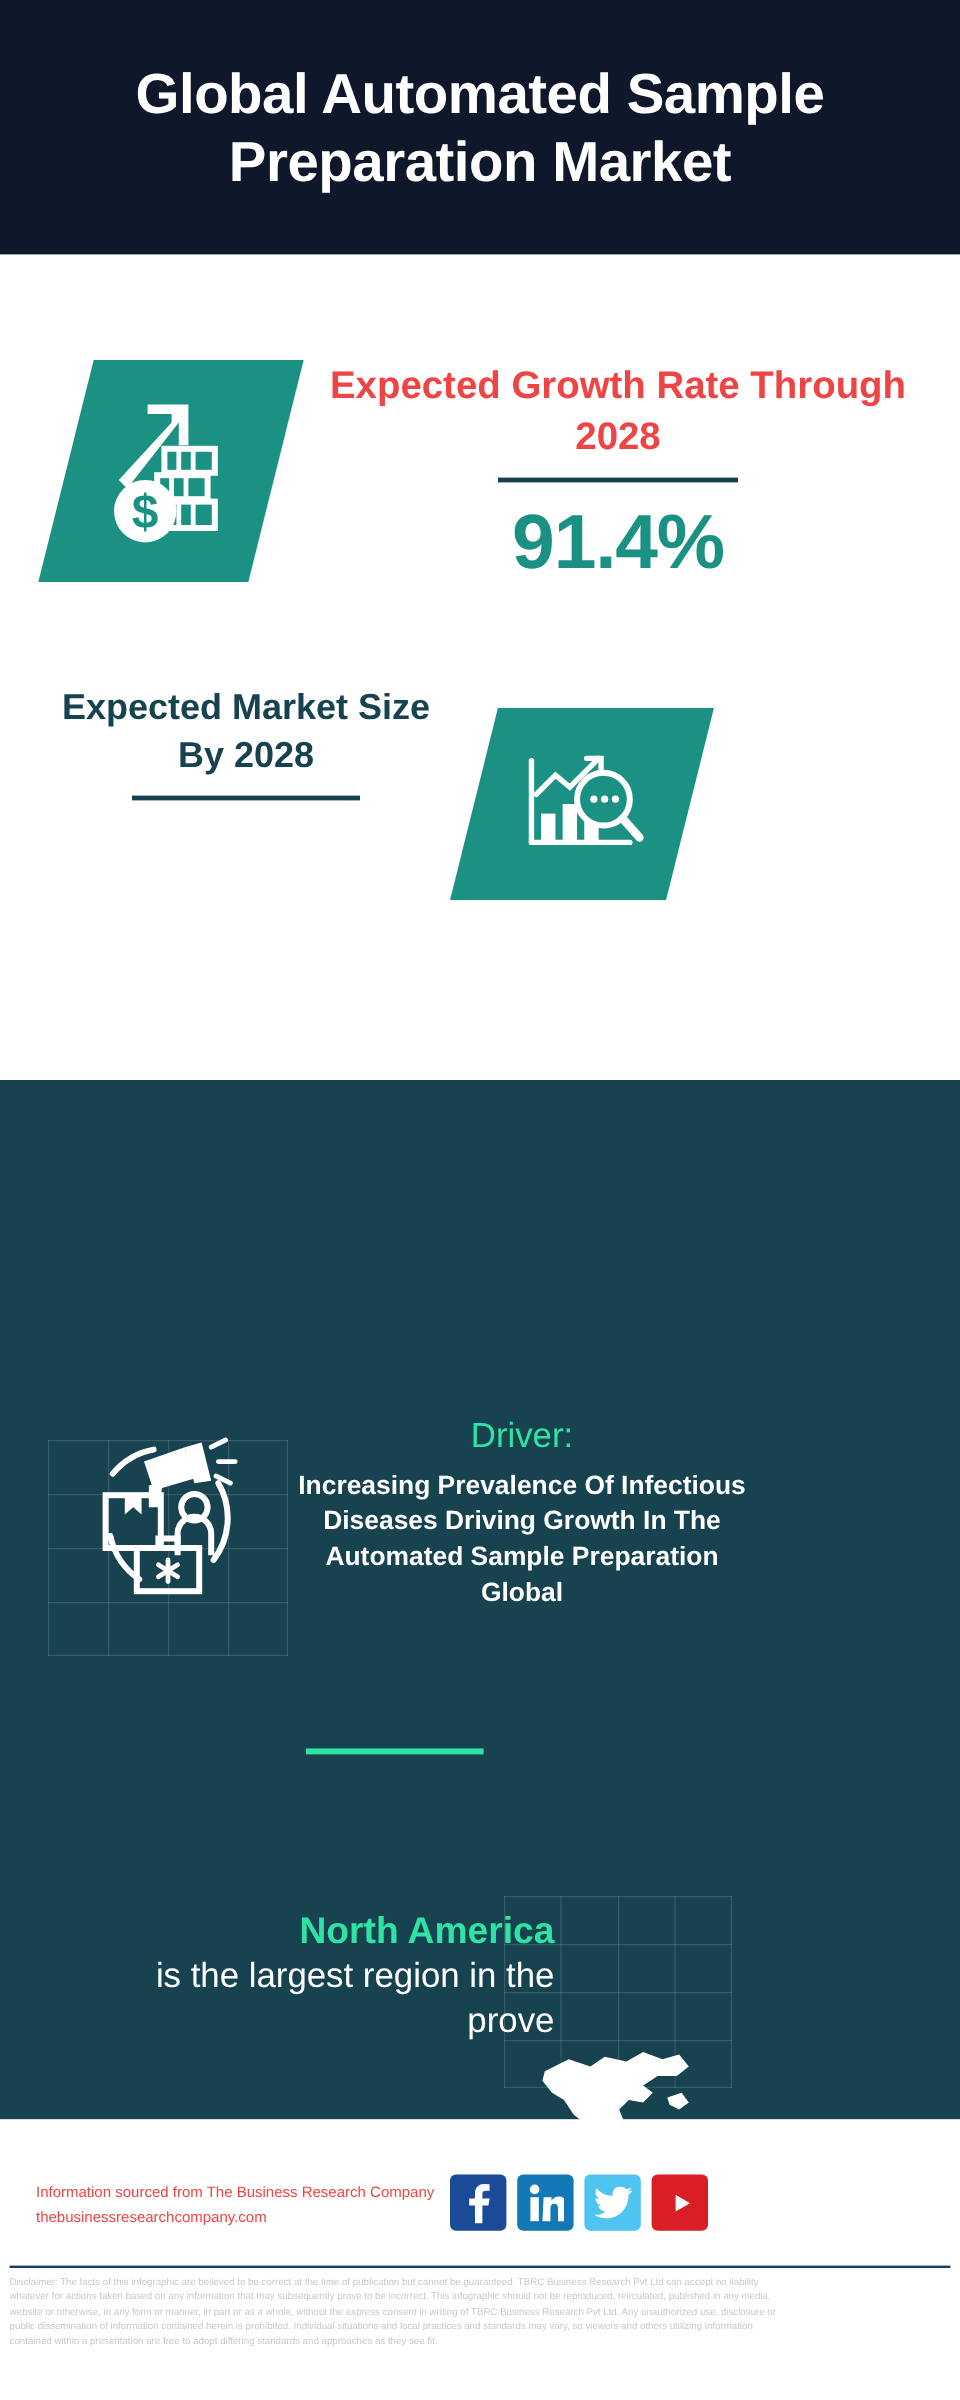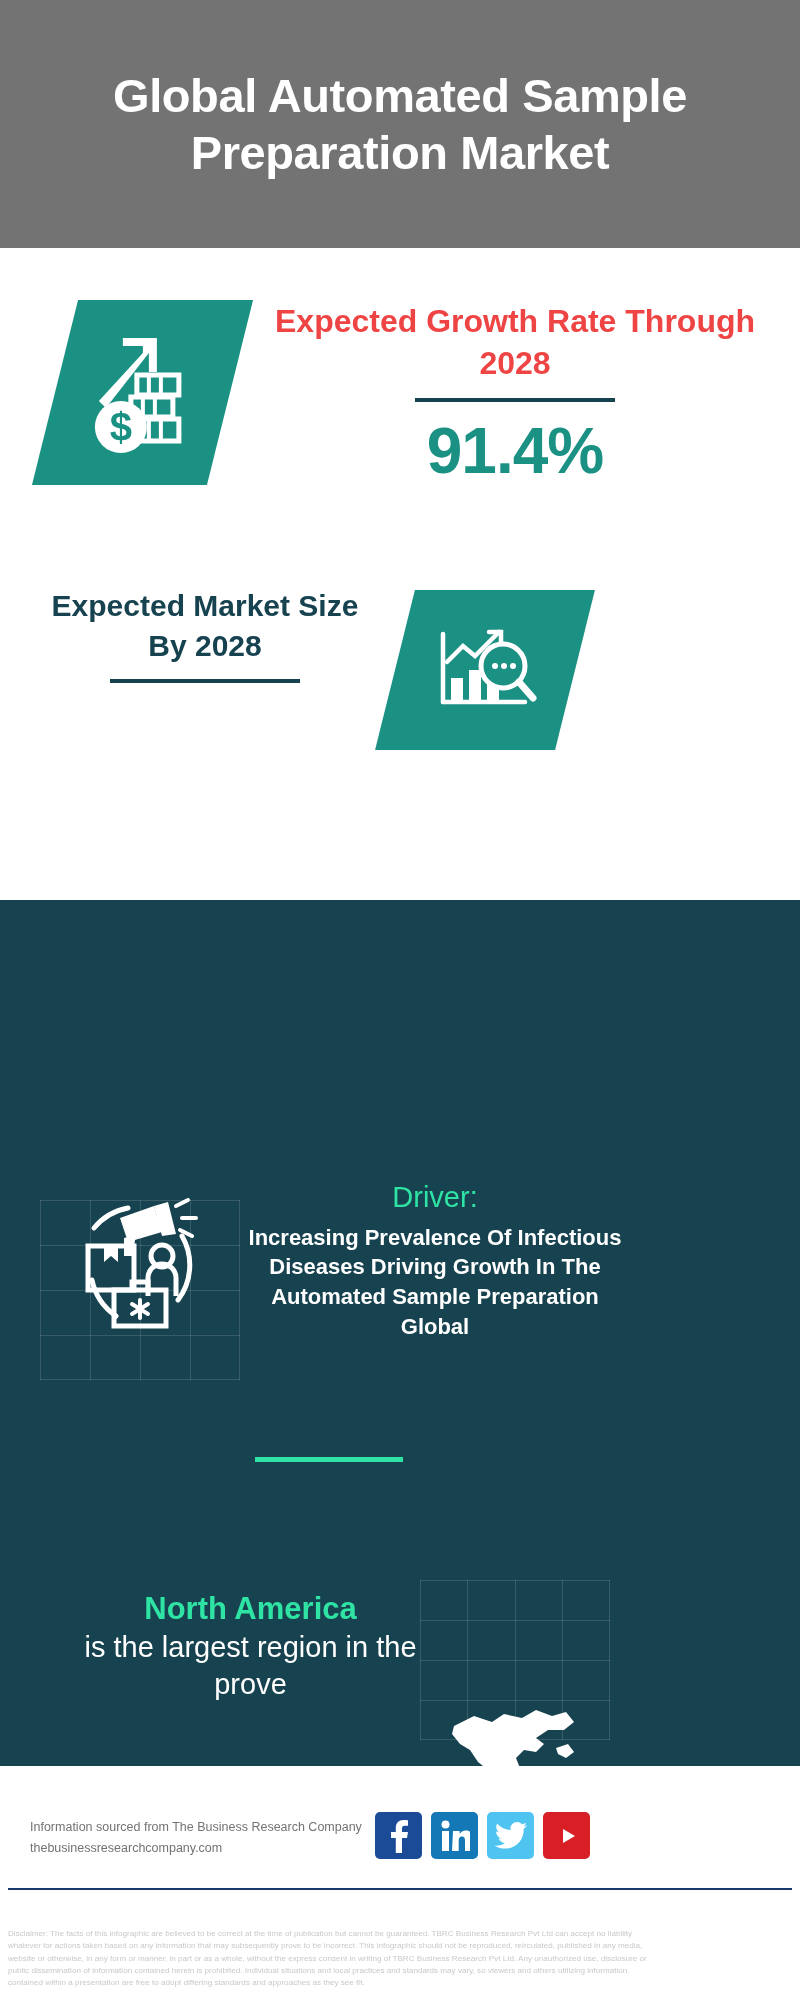--- a/index.html
+++ b/index.html
@@ -6,22 +6,22 @@
   html, body {
     width: 800px; height: 2000px;
     background: #ffffff;
     font-family: "Liberation Sans", sans-serif;
     overflow: hidden;
   }
   .page { position: relative; width: 800px; height: 2000px; background:#fff; }
 
   
   .header {
-    position: absolute; left:0; top:0; width:800px; height:248px;
-    background:#737373;
+    position: absolute; left:0; top:0; width:800px; height:212px;
+    background:#0f172a;
     display:flex; align-items:center; justify-content:center;
   }
   .header h1 {
     color:#ffffff; font-size:47px; font-weight:bold; line-height:1.22;
     text-align:center; letter-spacing:-0.4px; width:640px;
   }
 
   
   .white-mid { position:absolute; left:0; top:248px; width:800px; height:750px; background:#fff; }
 
@@ -40,21 +40,21 @@
   
   .growth-text { position:absolute; left:260px; top:300px; width:510px; text-align:center; }
   .growth-text .label {
     color:#ef4444; font-size:32px; font-weight:bold; line-height:1.32;
   }
   .rule-dark { width:200px; height:4px; background:#17424F; margin:14px auto 0 auto; }
   .big-val { color:#1B9184; font-size:64px; font-weight:bold; line-height:1.1; margin-top:14px; letter-spacing:-1px;}
 
   
   .size-text { position:absolute; left:30px; top:570px; width:350px; text-align:center; }
-  .size-text .label { color:#17424F; font-size:30px; font-weight:bold; line-height:1.32;margin-top:16px; }
+  .size-text .label { color:#17424F; font-size:30px; font-weight:bold; line-height:1.32; }
   .size-text .rule-dark { width:190px; }
   .size-text .big-val { font-size:57px; letter-spacing:-1.5px; }
 
   
   .dark-lower {
     position:absolute; left:0; top:900px; width:800px; height:866px;
     background:#17424F;
   }
   .skyline { position:absolute; left:0; top:0; width:800px; height:120px; }
 
@@ -62,40 +62,40 @@
   .grid-panel .gl { position:absolute; background:rgba(255,255,255,0.14); }
 
   
   .driver-wrap { position:absolute; left:240px; top:1180px; width:390px; text-align:center; }
   .driver-title { color:#2EE3A4; font-size:29px; font-weight:normal; line-height:1.2; }
   .driver-body { color:#ffffff; font-size:22px; font-weight:bold; line-height:1.35; margin-top:8px; }
 
   .mint-rule { position:absolute; left:255px; top:1457px; width:148px; height:5px; background:#2EE3A4; }
 
   
-  .region-wrap { position:absolute; left:53px; top:1590px; width:395px; text-align:center; }
+  .region-wrap { position:absolute; left:67px; top:1590px; width:395px; text-align:right; }
   .region-name { color:#2EE3A4; font-size:31px; font-weight:bold; line-height:1.25; }
   .region-sub { color:#ffffff; font-size:29px; font-weight:normal; line-height:1.3; }
 
   
   .footer-band {
     position:absolute; left:0; top:1790px; width:800px; height:100px; background:#ffffff;
   }
   .footer-sep { position:absolute; left:8px; top:1888px; width:784px; height:2px; background:#1B3A6B; }
-  .src-text { position:absolute; left:30px; top:1817px; width:360px; color:#737373; font-size:12.5px; line-height:1.65; }
+  .src-text { position:absolute; left:30px; top:1817px; width:360px; color:#ef4444; font-size:12.5px; line-height:1.65; }
   .socials { position:absolute; left:375px; top:1812px; display:flex; gap:9px; }
   .soc { width:47px; height:47px; border-radius:5px; display:flex; align-items:center; justify-content:center; }
   .soc-fb { background:#1B4B97; }
   .soc-li { background:#1378B5; }
   .soc-tw { background:#4FC4F0; }
   .soc-yt { background:#D81F26; }
 
   .disclaimer {
     position:absolute; left:8px; top:1896px; width:640px;
-    color:#C9C9CE; font-size:8.1px; line-height:1.52; text-align:left;margin-top:32px;
+    color:#C9C9CE; font-size:8.1px; line-height:1.52; text-align:left;
   }
 </style>
 </head>
 <body>
 
 <div class="page">
 
   <div class="header">
     <h1>Global Automated Sample Preparation Market</h1>
   </div>

